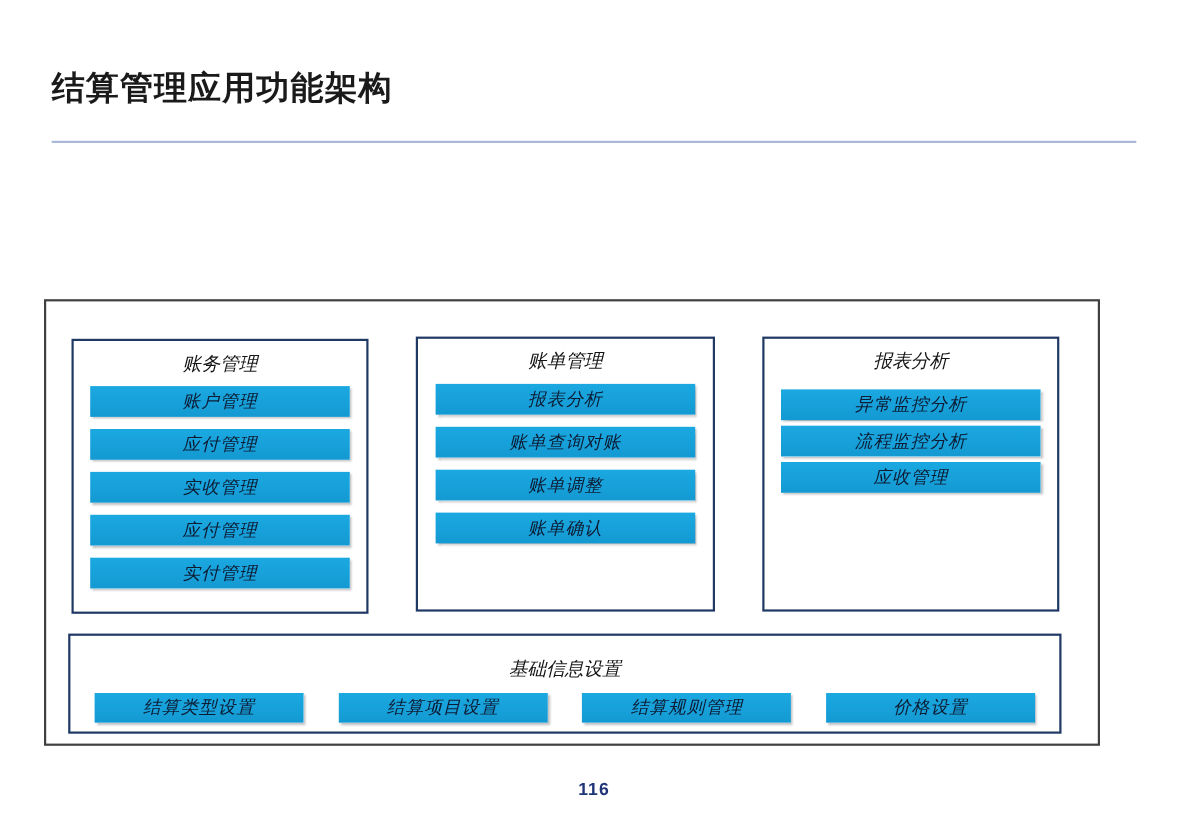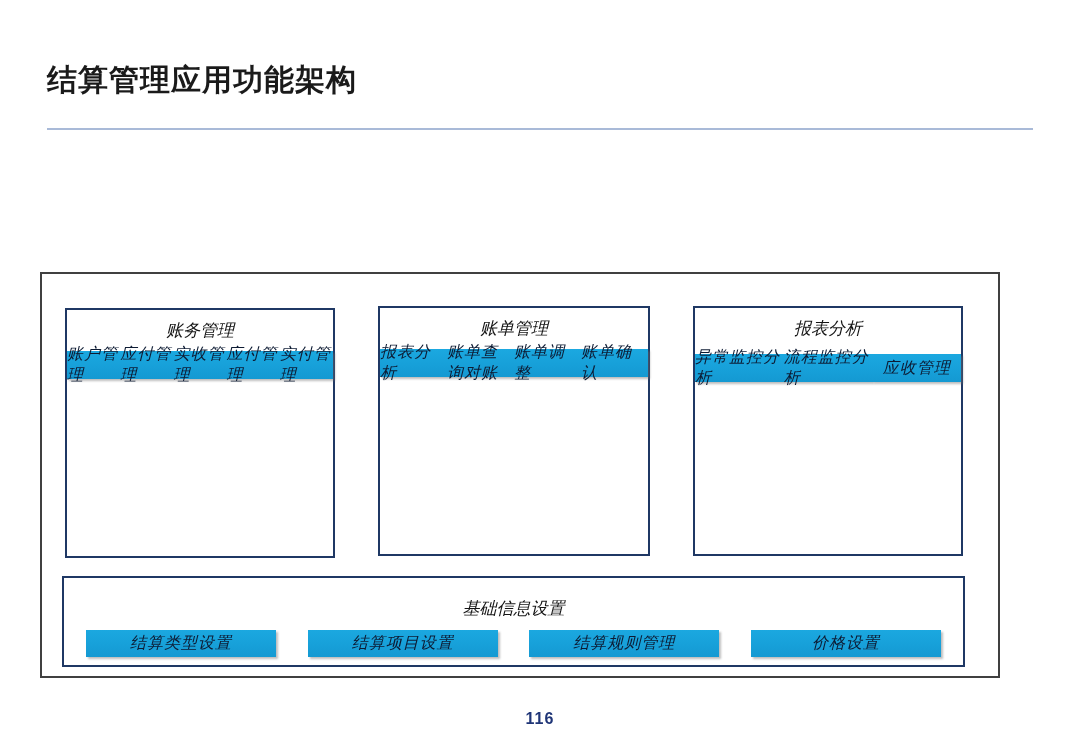--- a/index.html
+++ b/index.html
@@ -31,31 +31,31 @@
   }
   .group-box.g0 { left: 23px;  top: 34px; }
   .group-box.g1 { left: 336px; width: 272px; }
   .group-box.g2 { left: 651px; }
 
   .group-title {
     display: block; text-align: center; margin-top: 9px;
     font-size: 17px; color: #141414; font-weight: 500;
   }
 
-  .bars { display: flex; flex-direction: row; align-items: center; margin-top: 9px; }
+  .bars { display: flex; flex-direction: column; align-items: center; margin-top: 9px; }
   .bar {
     width: 236px; height: 28px; margin-bottom: 11px;
     background: linear-gradient(180deg, #1ba8e0 0%, #17a0d9 55%, #1499d2 100%);
     box-shadow: 2px 2px 2px rgba(110,110,110,0.45);
     display: flex; align-items: center; justify-content: center;
     font-size: 16px; color: #0d1b33; font-weight: 500;
     letter-spacing: 1px;
   }
   .group-box.g2 .bars { margin-top: 14px; }
-  .group-box.g2 .bar { margin-bottom: 31px; }
+  .group-box.g2 .bar { margin-bottom: 5px; }
 
   .base-box {
     position: absolute; left: 20px; top: 302px; width: 903px; height: 91px;
     border: 2px solid #1f3864; background: #ffffff;
   }
   .base-title {
     display: block; text-align: center; margin-top: 19px;
     font-size: 17px; color: #141414; font-weight: 500;
   }
   .base-bars {

